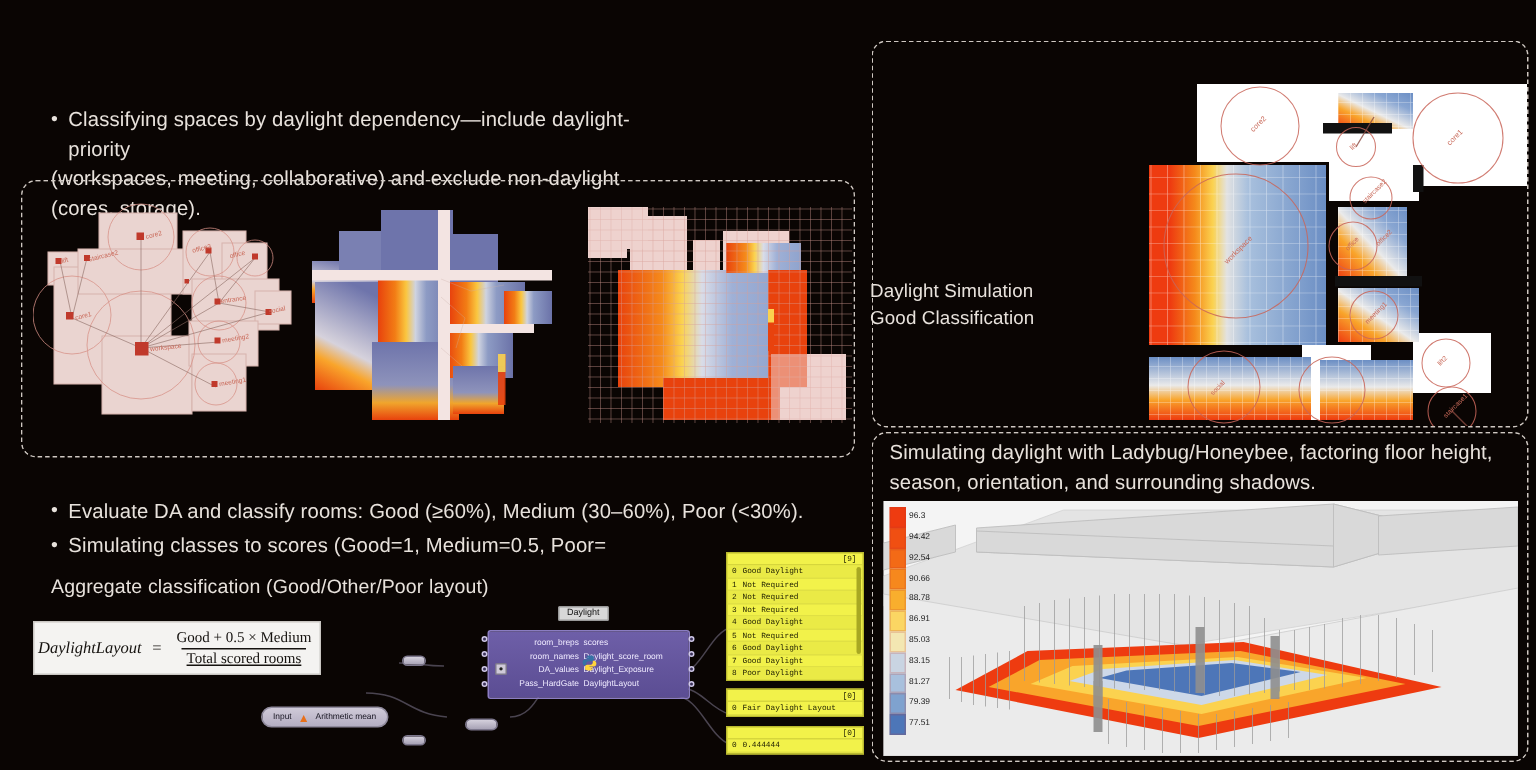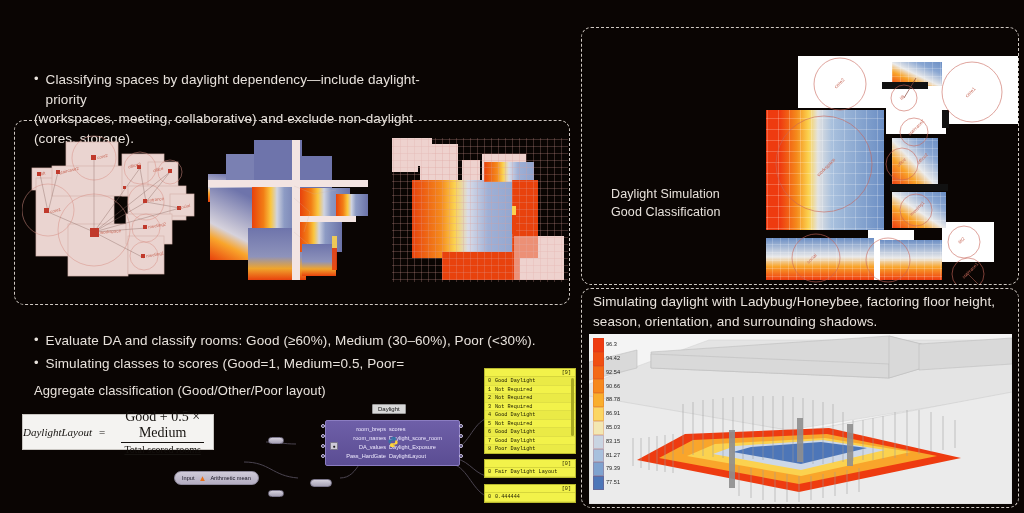--- a/index.html
+++ b/index.html
@@ -123,21 +123,21 @@
     position: absolute;
     background: #f4f3f1;
     border: 1px solid #c9c6c2;
     display: flex; align-items: center; justify-content: center;
     font-family: "Liberation Serif", serif;
     color: #15120f;
   }
   .f-lhs { font-style: italic; font-size: 11px; margin-right: 7px; }
   .f-eq  { font-size: 11px; margin-right: 7px; }
   .f-frac { display: inline-flex; flex-direction: column; align-items: center; }
-  .f-num { font-size: 14px; padding: 0 3px 1px; text-align: center; }
+  .f-num { font-size: 10px; padding: 0 3px 1px; text-align: center; }
   .f-den { font-size: 10px; padding: 1px 3px 0; border-top: 1px solid #15120f; text-decoration: underline; }
 
   
   .render-frame {
     position: absolute;
     background: #f2f2f2;
     overflow: hidden;
   }
   .legend {
     position: absolute; left: 4px; top: 4px;
@@ -436,21 +436,21 @@
 
   <div class="ylist" style="left:484px;top:484px;width:92px;height:19px;">
     <div class="ylist-head">[0]</div>
     <div class="ylist-row"><span class="ylist-idx">0</span><span>0.444444</span></div>
   </div>
 
   <div class="dashed-box" style="left:581px;top:27px;width:438px;height:258px;"></div>
   <div class="dashed-box" style="left:581px;top:288px;width:438px;height:220px;"></div>
 
 
-  <div style="position:absolute;left:611px;top:185px;">
+  <div style="position:absolute;left:580px;top:185px;">
     <div class="caption caption-sm">Daylight Simulation</div>
     <div class="caption caption-sm">Good Classification</div>
   </div>
 
   <div class="plan-wrap" style="left:756px;top:52px;">
     <svg class="plan-svg" width="262" height="232" viewBox="0 0 262 232">
       <defs>
         <linearGradient id="hg" x1="0" y1="0" x2="1" y2="0">
           <stop offset="0%" stop-color="#ee3b10"></stop>
             <stop offset="12%" stop-color="#ee3b10"></stop>

